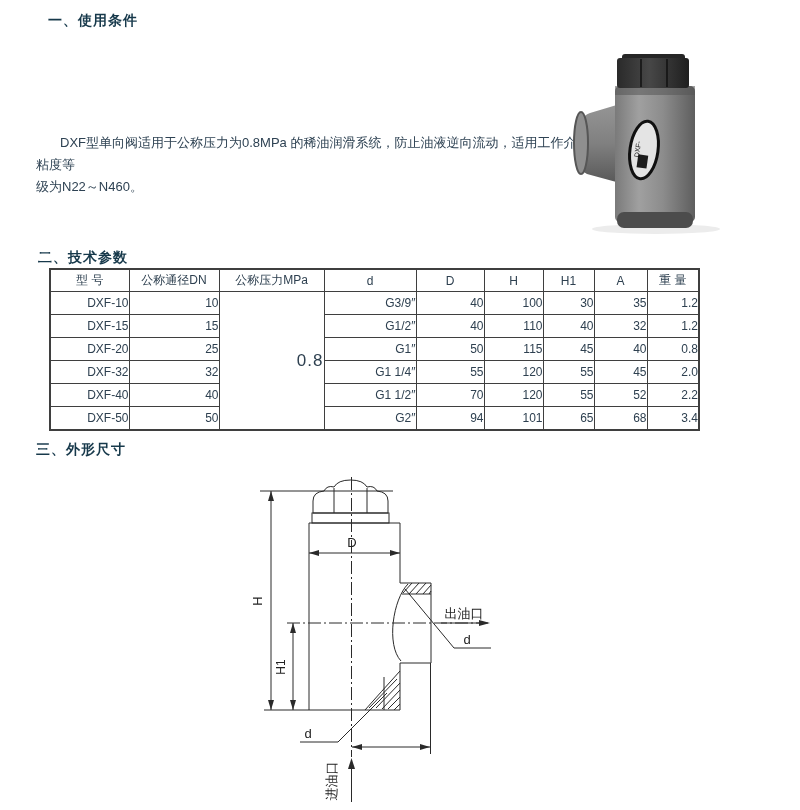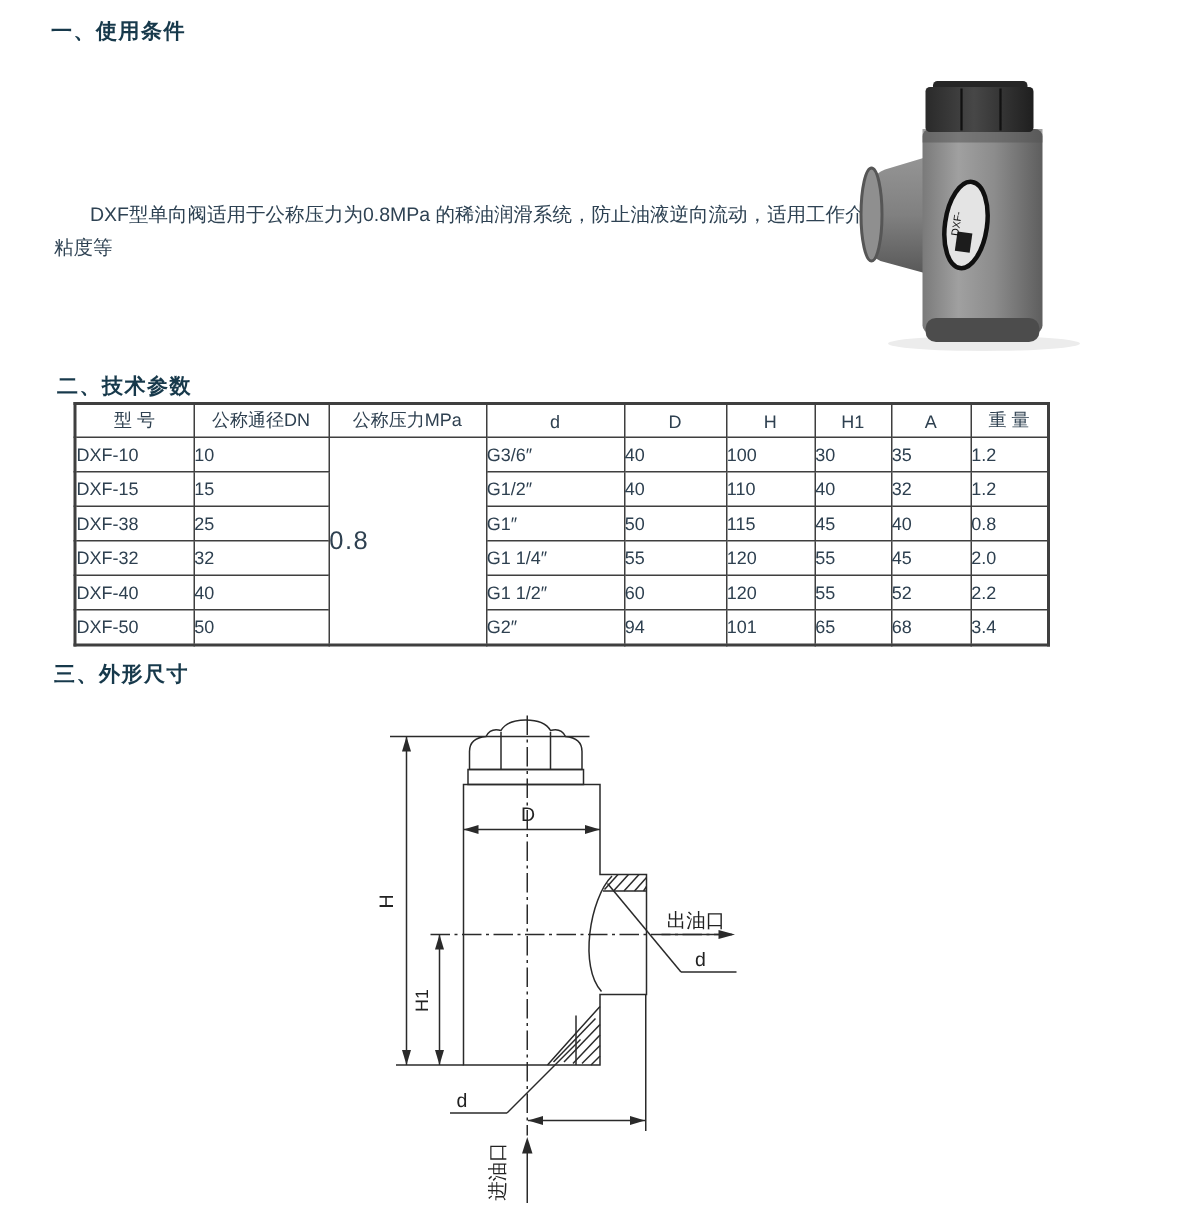--- a/index.html
+++ b/index.html
@@ -5,51 +5,52 @@
   html,body{margin:0;padding:0;}
   body{
     width:800px;height:810px;position:relative;background:#ffffff;
     font-family:"Liberation Sans","DejaVu Sans",sans-serif;
     color:#2e4253;overflow:hidden;
   }
   .sec-heading{
     position:absolute;font-size:14px;font-weight:bold;color:#17394b;
     letter-spacing:1px;white-space:nowrap;
   }
-  #heading-usage{left:34px;top:12px;}
+  #heading-usage{left:48px;top:12px;}
   #heading-params{left:38px;top:249px;}
   #heading-outline{left:36px;top:441px;}
   #usage-paragraph{
     position:absolute;left:36px;top:132px;width:556px;
     font-size:13px;line-height:22px;color:#2e4253;
   }
   #usage-paragraph .pline1{text-indent:24px;}
   
   #product-photo{position:absolute;left:556px;top:28px;width:242px;height:212px;}
   
   #spec-table{
     position:absolute;left:49px;top:268px;border-collapse:collapse;
     table-layout:fixed;font-size:12px;color:#2e4050;
   }
   #spec-table,#spec-table td,#spec-table th{border:1px solid #3f3f3f;}
   #spec-table{border:2px solid #3f3f3f;}
   #spec-table th{font-weight:normal;height:21px;padding:0;text-align:center;}
-  #spec-table td{height:22px;padding:0;text-align:left;vertical-align:middle;}
+  #spec-table td{height:22px;padding:0;text-align:right;vertical-align:middle;}
   #spec-table td.pressure-cell{font-size:17px;letter-spacing:1px;}
   
   #outline-drawing{position:absolute;left:235px;top:470px;}
   #outline-drawing text{font-family:"Liberation Sans","DejaVu Sans",sans-serif;fill:#222;}
 </style>
 </head>
 <body>
 
 <div class="sec-heading" id="heading-usage">一、使用条件</div>
 
 <div id="usage-paragraph">
   <div class="pline1">DXF型单向阀适用于公称压力为0.8MPa 的稀油润滑系统，防止油液逆向流动，适用工作介质粘度等</div>
+  <div class="pline2">级为N22～N460。</div>
 </div>
 
 <div id="product-photo">
   <svg width="242" height="212" viewBox="556 28 242 212">
     <defs>
       <linearGradient id="bodyGrad" x1="0" y1="0" x2="1" y2="0">
         <stop offset="0" stop-color="#7a7a7a"></stop>
         <stop offset="0.3" stop-color="#a0a0a0"></stop>
         <stop offset="0.6" stop-color="#8c8c8c"></stop>
         <stop offset="1" stop-color="#5e5e5e"></stop>
@@ -111,39 +112,39 @@
     <th>D</th>
     <th>H</th>
     <th>H1</th>
     <th>A</th>
     <th>重 量</th>
   </tr>
   <tr>
     <td>DXF-10</td>
     <td>10</td>
     <td class="pressure-cell" rowspan="6">0.8</td>
-    <td>G3/6″</td>
+    <td>G3/9″</td>
     <td>40</td>
     <td>100</td>
     <td>30</td>
     <td>35</td>
     <td>1.2</td>
   </tr>
   <tr>
     <td>DXF-15</td>
     <td>15</td>
     <td>G1/2″</td>
     <td>40</td>
     <td>110</td>
     <td>40</td>
     <td>32</td>
     <td>1.2</td>
   </tr>
   <tr>
-    <td>DXF-38</td>
+    <td>DXF-20</td>
     <td>25</td>
     <td>G1″</td>
     <td>50</td>
     <td>115</td>
     <td>45</td>
     <td>40</td>
     <td>0.8</td>
   </tr>
   <tr>
     <td>DXF-32</td>
@@ -152,21 +153,21 @@
     <td>55</td>
     <td>120</td>
     <td>55</td>
     <td>45</td>
     <td>2.0</td>
   </tr>
   <tr>
     <td>DXF-40</td>
     <td>40</td>
     <td>G1 1/2″</td>
-    <td>60</td>
+    <td>70</td>
     <td>120</td>
     <td>55</td>
     <td>52</td>
     <td>2.2</td>
   </tr>
   <tr>
     <td>DXF-50</td>
     <td>50</td>
     <td>G2″</td>
     <td>94</td>

